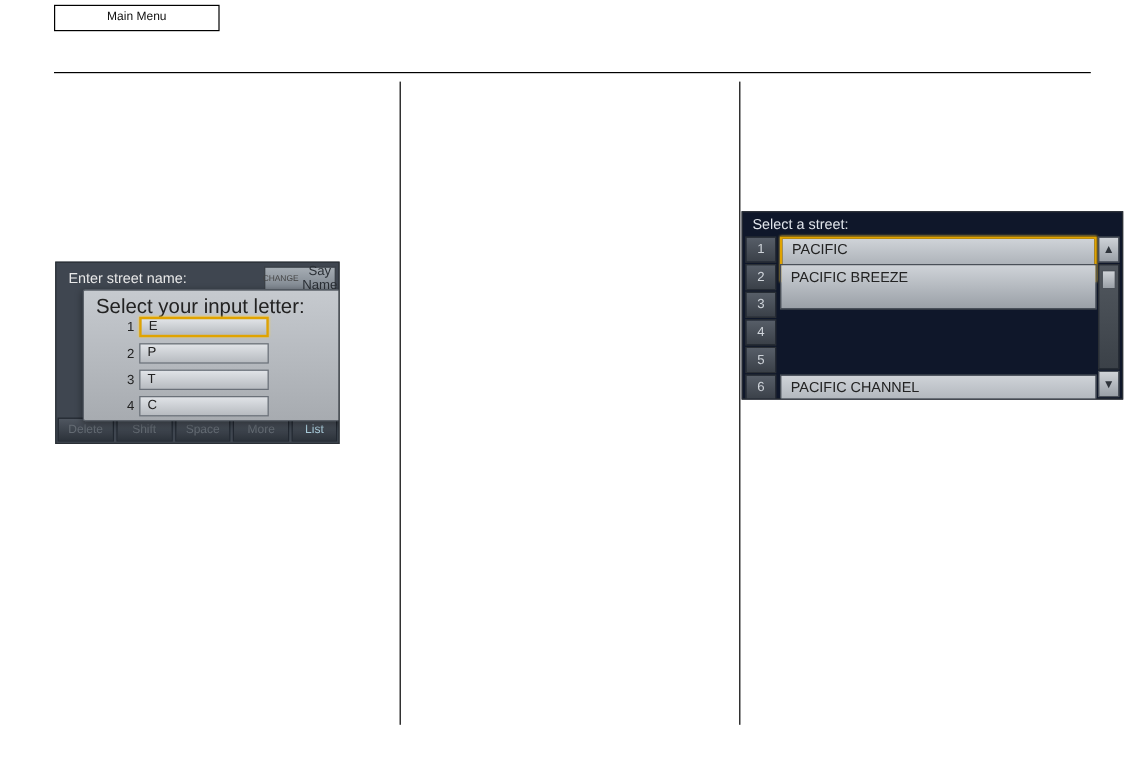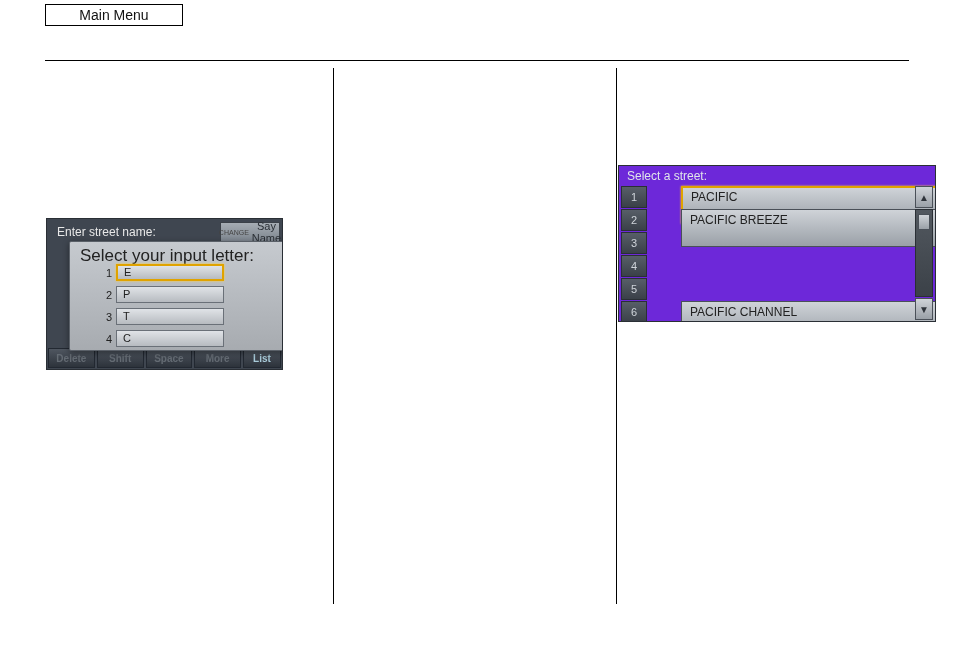--- a/index.html
+++ b/index.html
@@ -17,21 +17,21 @@
   .main-menu-btn {
     position: absolute;
     left: 45px;
     top: 4px;
     width: 138px;
     height: 22px;
     border: 1px solid #000;
     background: #fff;
     text-align: center;
     line-height: 20px;
-    font-size: 14px;
+    font-size: 10px;
   }
 
   
   .hr {
     position: absolute;
     left: 45px;
     top: 60px;
     width: 864px;
     border-top: 1px solid #000;
   }
@@ -106,21 +106,20 @@
   .shot1 .bottombar .bb {
     flex: 1;
     margin: 1px;
     background: linear-gradient(#4f5660, #2d333b);
     border: 1px solid #222831;
     color: #646b73;
     font-size: 10px;
     display: flex;
     align-items: center;
     justify-content: center;
-    font-weight: bold;
   }
   .shot1 .bottombar .bb:last-child {
     flex: 0 0 38px;
     color: #a8cad8;
   }
 
   .shot1 .overlay {
     position: absolute;
     left: 22px;
     top: 22px;
@@ -171,24 +170,24 @@
   }
   .shot1 .overlay .r1 { top: 22px; }
   .shot1 .overlay .r2 { top: 44px; }
   .shot1 .overlay .r3 { top: 66px; }
   .shot1 .overlay .r4 { top: 88px; }
 
   
   .shot2 {
     position: absolute;
     left: 618px;
-    top: 165px;
+    top: 176px;
     width: 318px;
     height: 157px;
-    background: #6d28d9;
+    background: #0f172a;
     border: 1px solid #2a2f35;
     overflow: hidden;
   }
   .shot2 .title {
     position: absolute;
     left: 8px;
     top: 3px;
     color: #e0e4ea;
     font-size: 12px;
   }
@@ -222,21 +221,20 @@
     left: 29px;
     top: 0;
     width: 264px;
     height: 38px;
     background: linear-gradient(#cfd3d8, #9aa0a7);
     border: 1px solid #4a5058;
     color: #222;
     font-size: 12px;
     padding-left: 8px;
     line-height: 20px;
-    margin-left: 31px;
   }
   .shot2 .row.sel .box {
     border: 2px solid #e0a300;
     box-shadow: 0 0 2px #ffcc33;
     line-height: 18px;
   }
   .shot2 .scroll {
     position: absolute;
     right: 2px;
     top: 20px;

